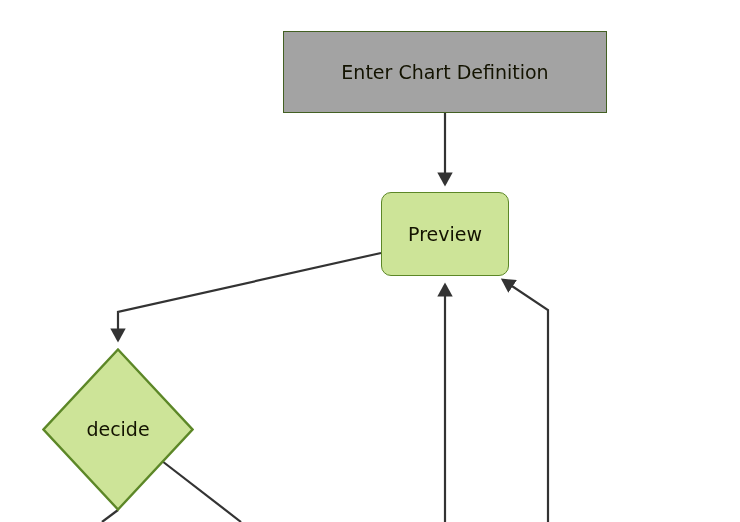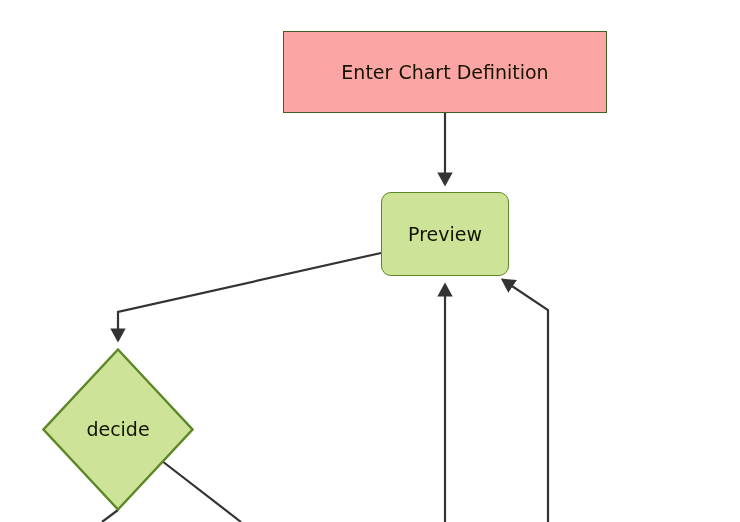--- a/index.html
+++ b/index.html
@@ -31,21 +31,21 @@
     box-sizing: border-box;
     display: flex;
     align-items: center;
     justify-content: center;
     color: #131300;
     font-size: 19px;
     line-height: 1;
     white-space: nowrap;
   }
   .node-rect {
-    background: #fca5a5;
+    background: #a3a3a3;
     border: 1.6px solid #436023;
   }
   .node-round {
     background: #cde498;
     border: 1.6px solid #5c8727;
     border-radius: 10px;
   }
   .node-diamond {
     background: transparent;
     border: none;

